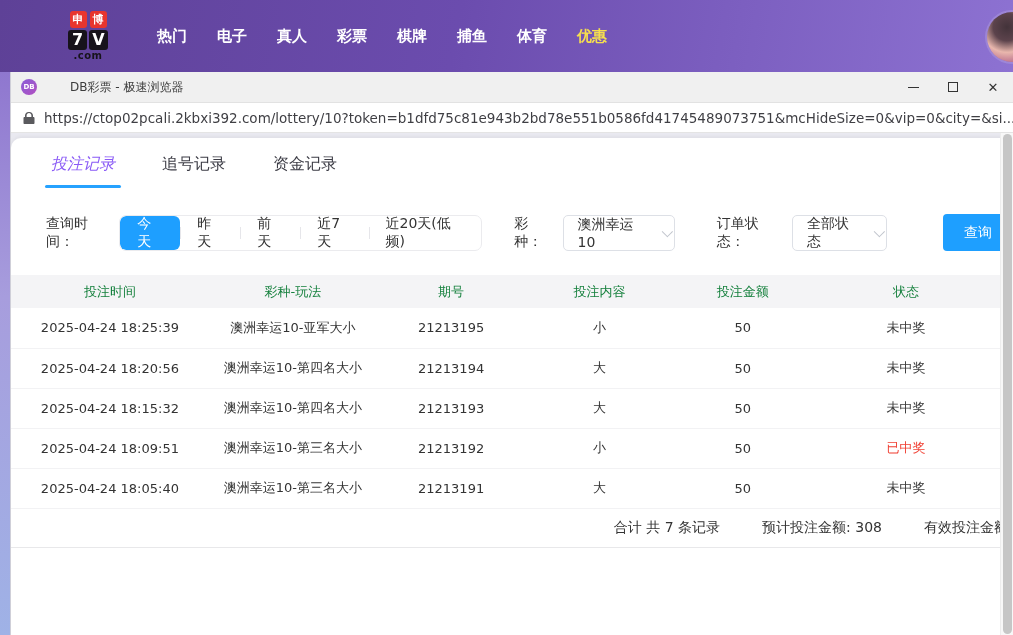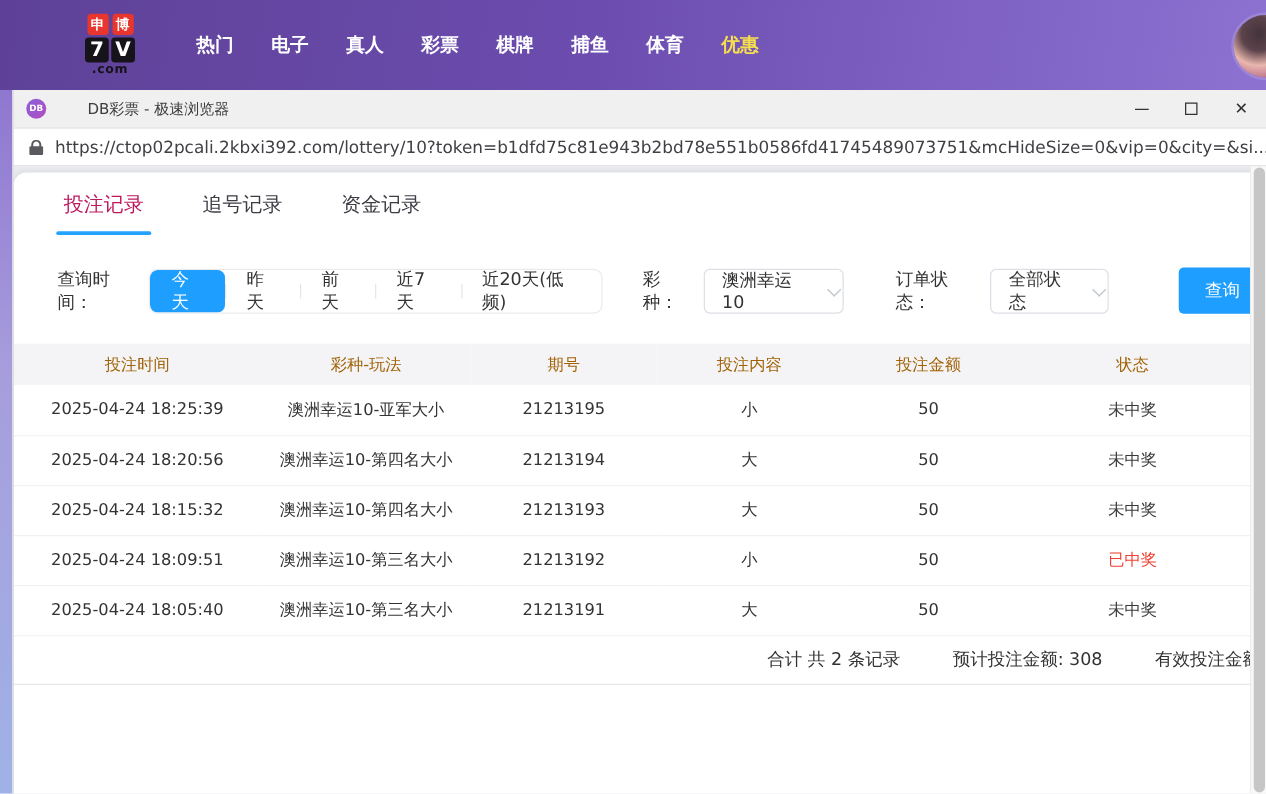--- a/index.html
+++ b/index.html
@@ -47,21 +47,21 @@
   .lock-icon { margin-left:12px; display:flex; }
   .url-text { font-size:13.5px; color:#3f3f44; margin-left:9px; white-space:nowrap; overflow:hidden; }
 
   
   .content { position:relative; flex:1; background:#e9e9f0; overflow:hidden; }
   .panel { position:absolute; left:0; top:5px; right:0; bottom:0; background:#fff; border-top-left-radius:10px;
     box-shadow:0 -1px 4px rgba(0,0,0,.06); overflow:hidden; }
 
   .tabs { display:flex; padding:16px 0 0 40px; }
   .tab { font-size:16px; color:#3d3d46; margin-right:47px; padding-bottom:13px; cursor:pointer; position:relative; }
-  .tab.active { color:#be185d; }
+  .tab.active { color:#8b5cf6;font-style:italic; }
   .tab.active::after { content:""; position:absolute; left:-6px; right:-6px; bottom:0; height:3px;
     background:#26a2ff; border-radius:2px; }
 
   .filters { display:flex; align-items:center; margin:26px 0 0 35px; }
   .flabel { font-size:14px; color:#333; }
   .time-group { display:flex; align-items:center; border:1px solid #ebebee; border-radius:7px; margin-left:6px; height:36px; overflow:hidden; }
   .time-opt { font-size:14px; color:#333; padding:0 17px; height:100%; display:flex; align-items:center; cursor:pointer; position:relative; }
   .time-opt + .time-opt::before { content:""; position:absolute; left:0; top:11px; bottom:11px; width:1px; background:#e6e6ea; }
   .time-opt.active { background:#1e9fff; color:#fff; border-radius:6px; }
   .time-opt.active::before { display:none; }
@@ -70,21 +70,21 @@
   .select-value { font-size:14px; color:#333; }
   .chevron { width:8px; height:8px; border-right:1.5px solid #c0c4cc; border-bottom:1.5px solid #c0c4cc;
     transform:rotate(45deg) translateY(-2px); margin-left:14px; }
   .lbl-lottery { margin-left:32px; }
   .lbl-status { margin-left:42px; }
   .search-btn { margin-left:56px; width:73px; height:37px; background:#1e9fff; color:#fff; font-size:14px;
     border:none; border-radius:4px; cursor:pointer; }
 
   .table-wrap { margin-top:24px; width:calc(100% - 13px); }
   table { width:100%; border-collapse:collapse; }
-  thead th { background:#f4f4f6; font-size:13px; font-weight:normal; color:#a16207; height:33px; text-align:center; }
+  thead th { background:#f4f4f6; font-size:13px; font-weight:normal; color:#15803d; height:33px; text-align:center; }
   tbody td { font-size:13px; color:#333; height:40px; text-align:center; border-bottom:1px solid #f2f2f4; }
   td.status { color:#3a3a3a; }
   td.status.won { color:#f04134; }
 
   .summary { display:flex; justify-content:flex-end; align-items:center; height:39px; width:calc(100% - 5px);
     border-bottom:1px solid #e8e8ea; font-size:14px; color:#333; overflow:hidden; }
   .summary span { margin-left:42px; white-space:nowrap; }
 
   
   .scrollbar { position:absolute; top:0; right:0; bottom:0; width:13px; background:#f8f8f8; border-left:1px solid #ededed; }
@@ -237,21 +237,21 @@
               <td>21213191</td>
               <td>大</td>
               <td>50</td>
               <td class="status">未中奖</td>
             </tr>
           </tbody>
         </table>
       </div>
 
       <div class="summary">
-        <span>合计 共 2 条记录</span>
+        <span>合计 共 7 条记录</span>
         <span>预计投注金额: 308</span>
         <span>有效投注金额</span>
       </div>
 
     </div>
     <div class="scrollbar">
       <div class="scroll-thumb"></div>
     </div>
   </div>
 

